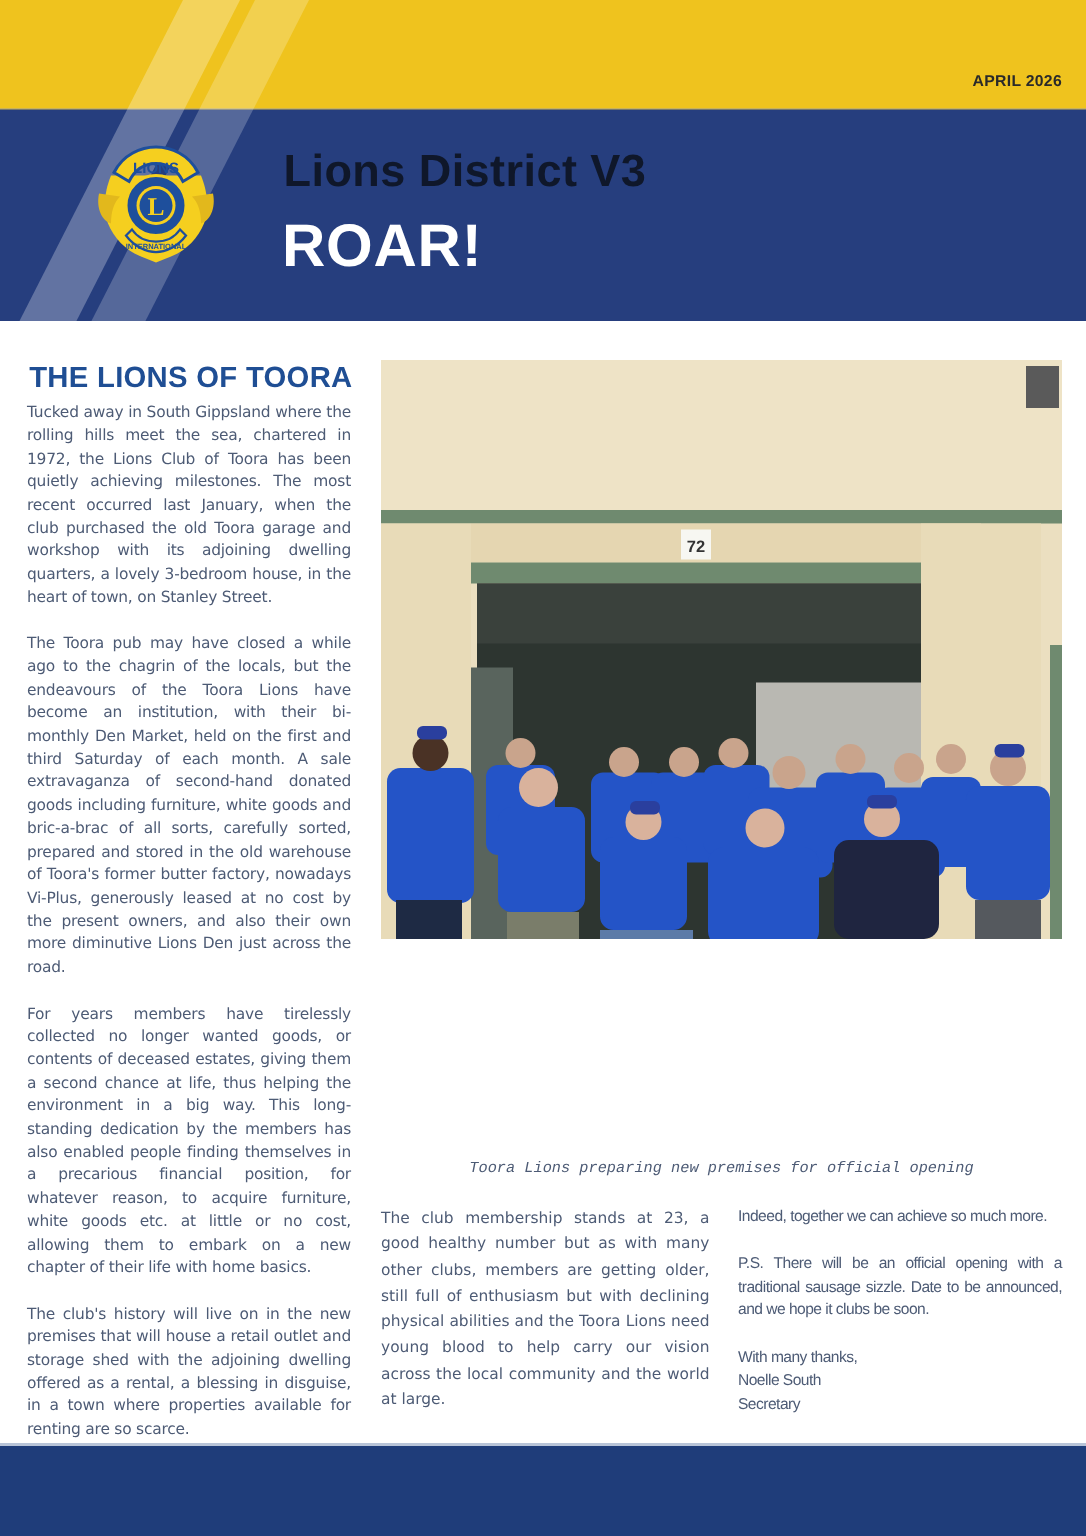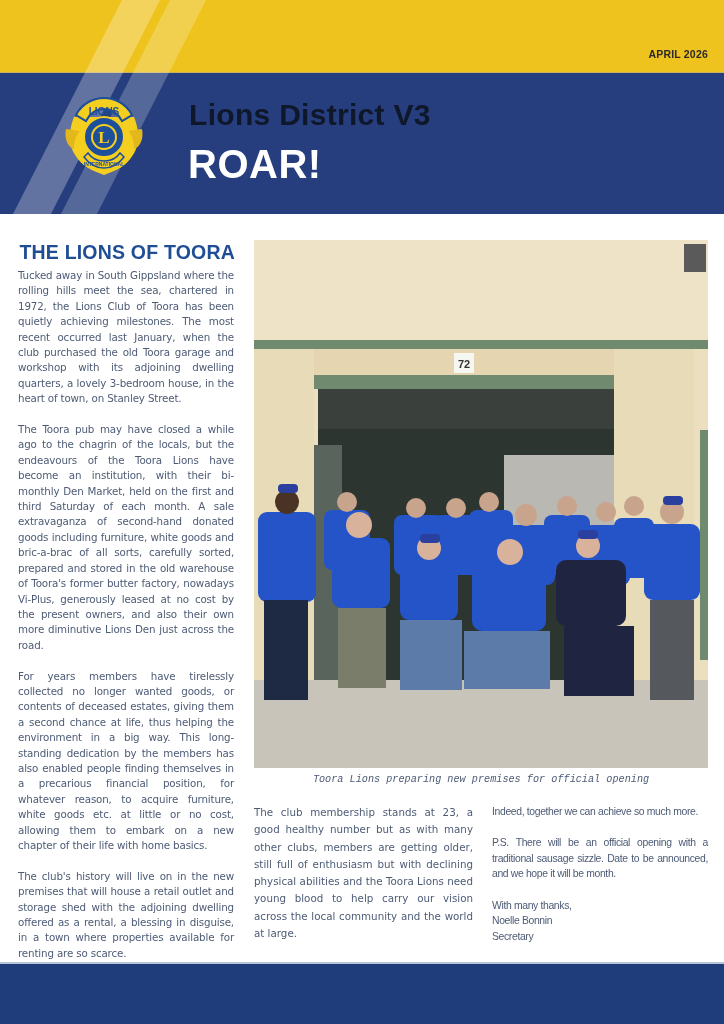--- a/index.html
+++ b/index.html
@@ -10,21 +10,21 @@
     .stripe { position: absolute; top: 0; height: 300px; transform-origin: top left; }
     .stripe1 { left: 122px; width: 38px; background: rgba(255,255,255,0.28); transform: skewX(-27deg); }
     .stripe2 { left: 170px; width: 36px; background: rgba(255,255,255,0.22); transform: skewX(-27deg); }
     .stripes { position: absolute; left: 0; top: 0; width: 260px; height: 250px; overflow: hidden; }
     .logo { position: absolute; left: 60px; top: 95px; width: 88px; height: 82px; }
     .title1 { position: absolute; left: 189px; top: 98px; font-family: "Liberation Sans", sans-serif; font-weight: bold; font-size: 30px; color: #0f172a; letter-spacing: 0.3px; }
     .title2 { position: absolute; left: 188px; top: 142px; font-family: "Liberation Sans", sans-serif; font-weight: bold; font-size: 40px; color: #ffffff; letter-spacing: 0.5px; text-align: center; }
     .headline { position: absolute; left: 19px; top: 241px; width: 216px; font-family: "Liberation Sans", sans-serif; font-weight: bold; font-size: 19.5px; color: #1f4e94; text-align: right; letter-spacing: 0.2px; }
     .col1 { position: absolute; left: 18px; top: 268px; width: 216px; }
     .para { font-family: "DejaVu Sans", sans-serif; font-size: 10.3px; line-height: 15.4px; color: #4d5b75; text-align: justify; margin-bottom: 15.4px; letter-spacing: -0.15px; }
-    .photo { position: absolute; left: 254px; top: 240px; width: 454px; height: 528px; overflow: hidden; background: #e9dcbc; }
+    .photo { position: absolute; left: 254px; top: 240px; width: 454px; height: 386px; overflow: hidden; background: #e9dcbc; }
     .caption { position: absolute; left: 254px; top: 774px; width: 454px; text-align: center; font-family: Liberation Mono, monospace; font-style: italic; font-size: 10.2px; color: #4d5b75; }
     .col2 { position: absolute; left: 254px; top: 804px; width: 219px; }
     .col2 .para { font-size: 10.3px; line-height: 17.3px; letter-spacing: 0; }
     .col3 { position: absolute; left: 492px; top: 804px; width: 216px; }
     .p3 { font-family: "Liberation Sans", sans-serif; font-size: 10.4px; line-height: 15.6px; color: #4d5b75; letter-spacing: -0.35px; text-align: justify; margin-bottom: 15.6px; }
     .sig { font-family: "Liberation Sans", sans-serif; font-size: 10.4px; line-height: 15.6px; color: #4d5b75; letter-spacing: -0.35px; }
     .footer { position: absolute; left: 0; top: 962px; width: 724px; height: 62px; background: #1f3d7a; border-top: 2px solid #b8c4d8; }
   </style>
 </head>
 <body>
@@ -143,19 +143,19 @@
   </svg>
 </div>
 <div class="caption">Toora Lions preparing new premises for official opening</div>
 
 <div class="col2">
   <p class="para">The club membership stands at 23, a good healthy number but as with many other clubs, members are getting older, still full of enthusiasm but with declining physical abilities and the Toora Lions need young blood to help carry our vision across the local community and the world at large.</p>
 </div>
 
 <div class="col3">
   <p class="p3">Indeed, together we can achieve so much more.</p>
-  <p class="p3">P.S. There will be an official opening with a traditional sausage sizzle. Date to be announced, and we hope it will be month.</p>
+  <p class="p3">P.S. There will be an official opening with a traditional sausage sizzle. Date to be announced, and we hope it clubs be soon.</p>
   <div class="sig">With many thanks,</div>
-  <div class="sig">Noelle Bonnin</div>
+  <div class="sig">Noelle South</div>
   <div class="sig">Secretary</div>
 </div>
 
 <div class="footer"></div>
 
 </body></html>

